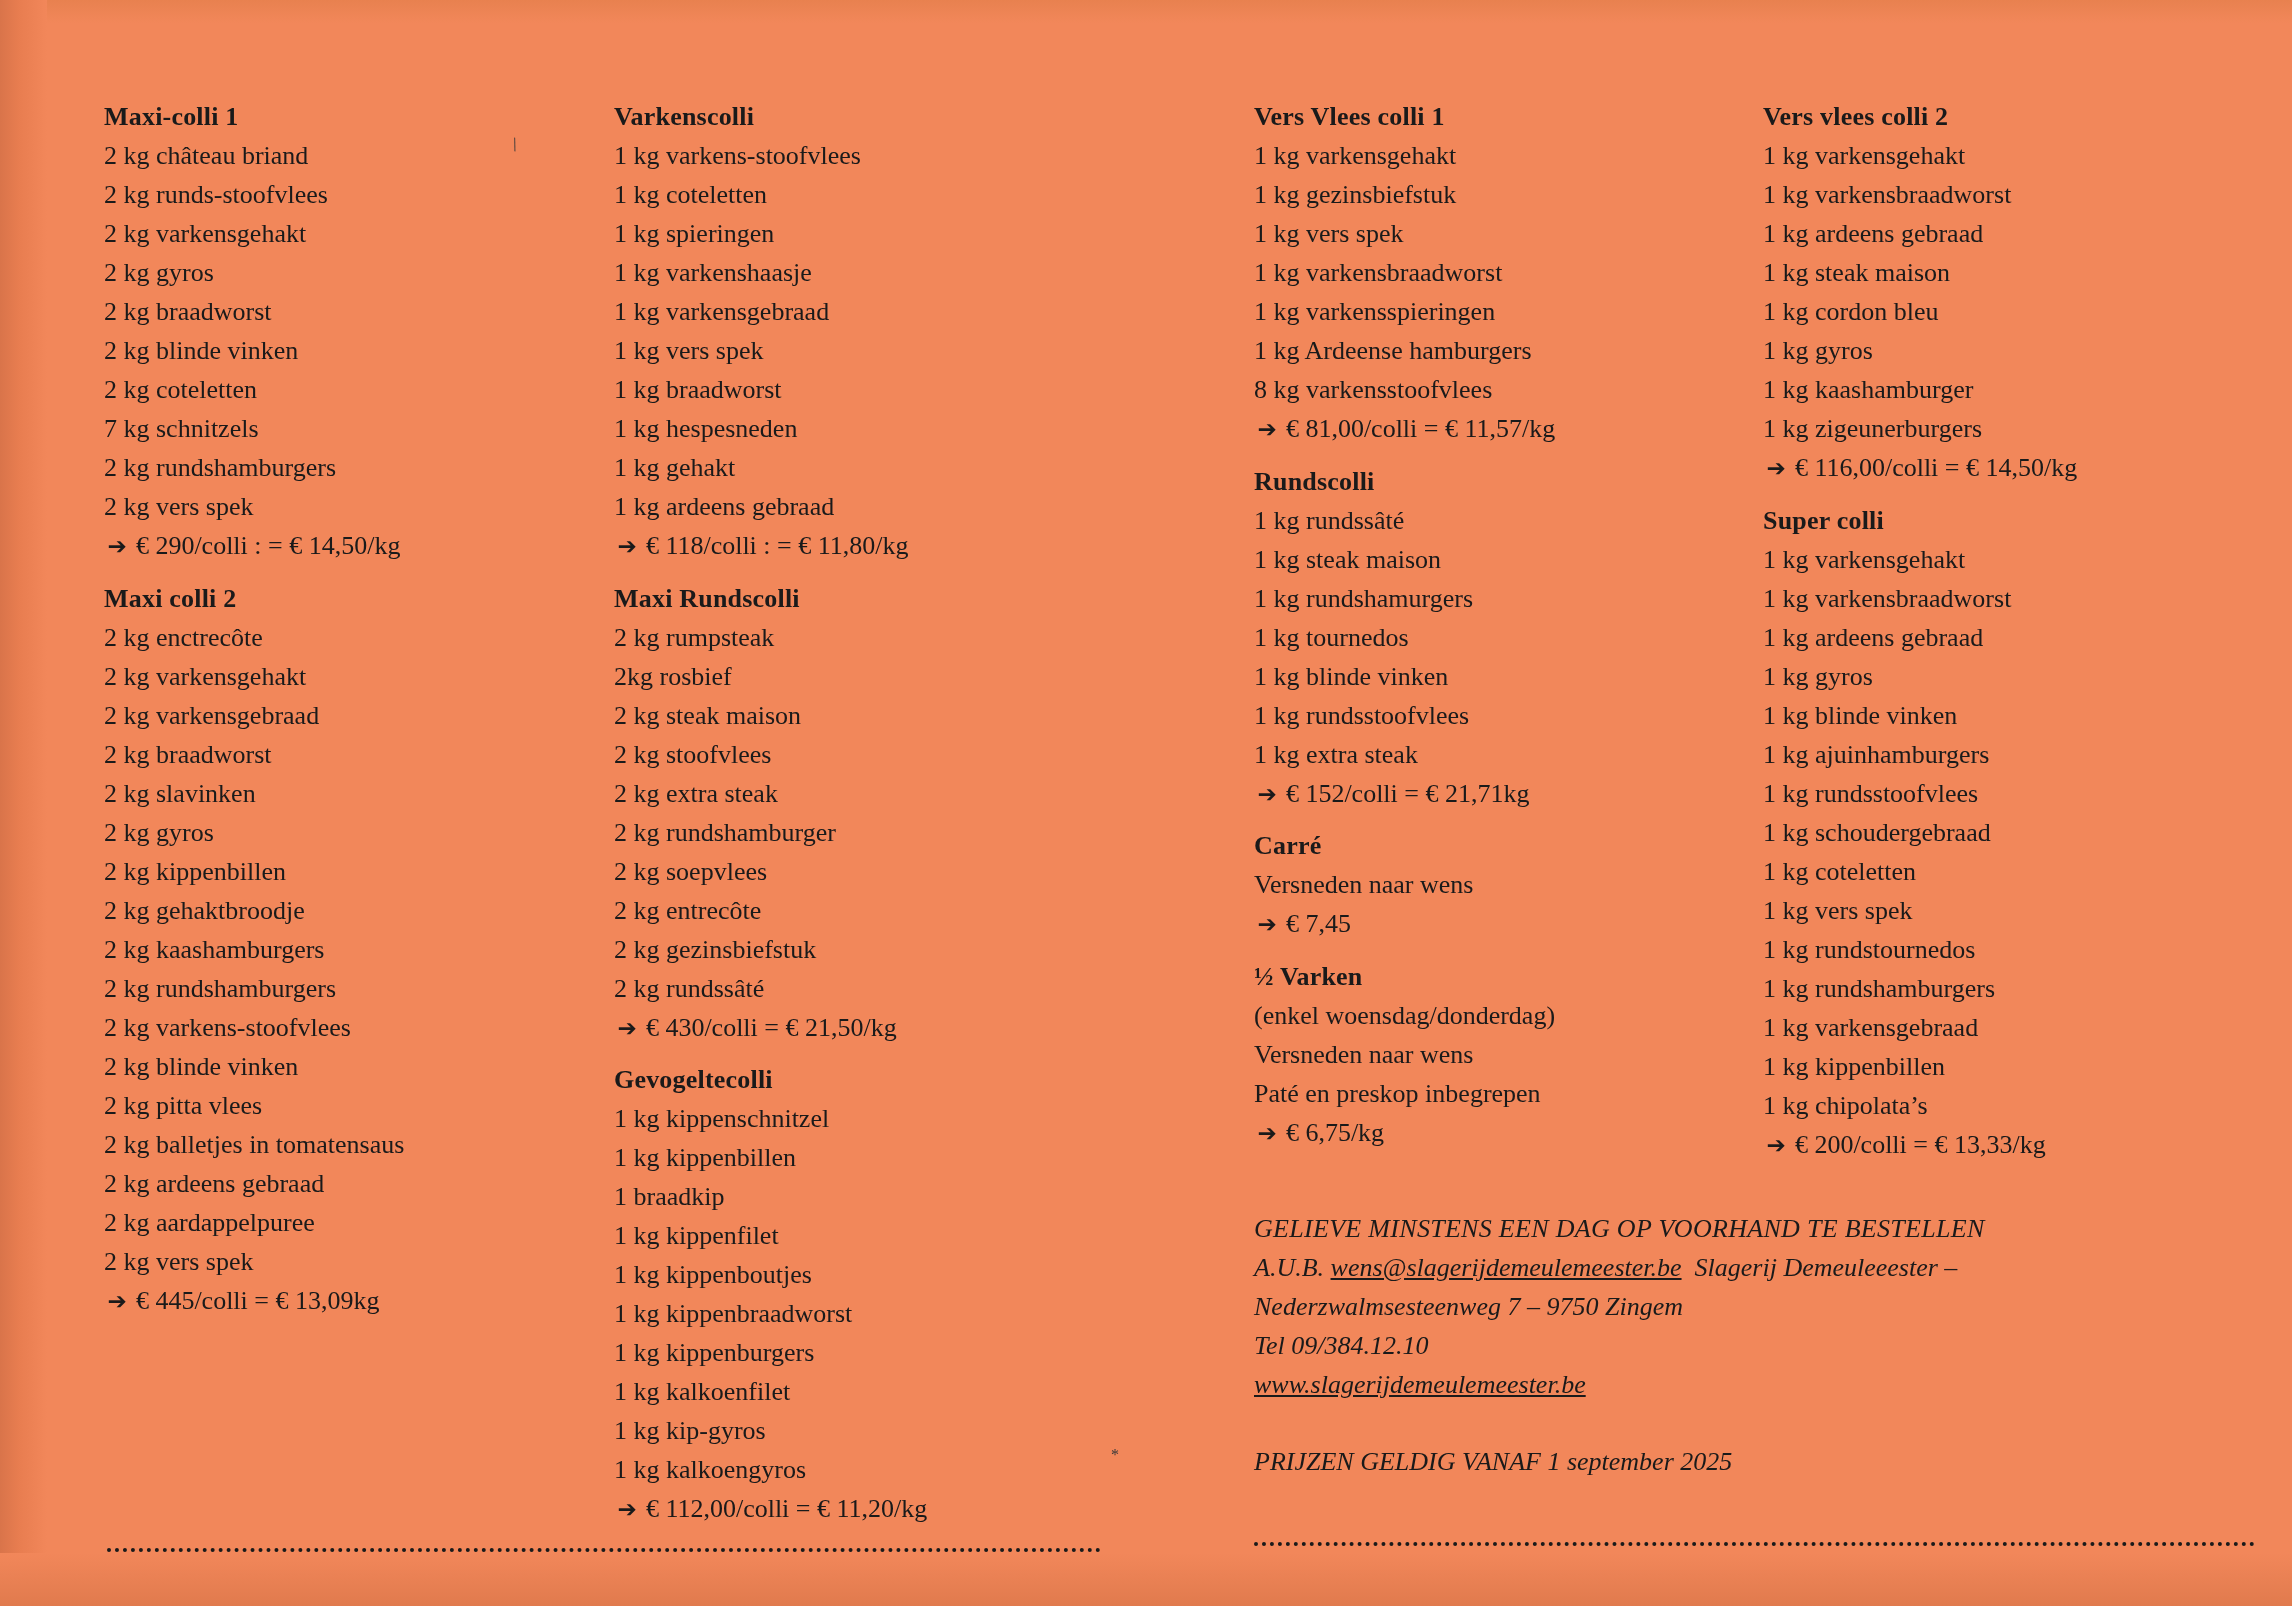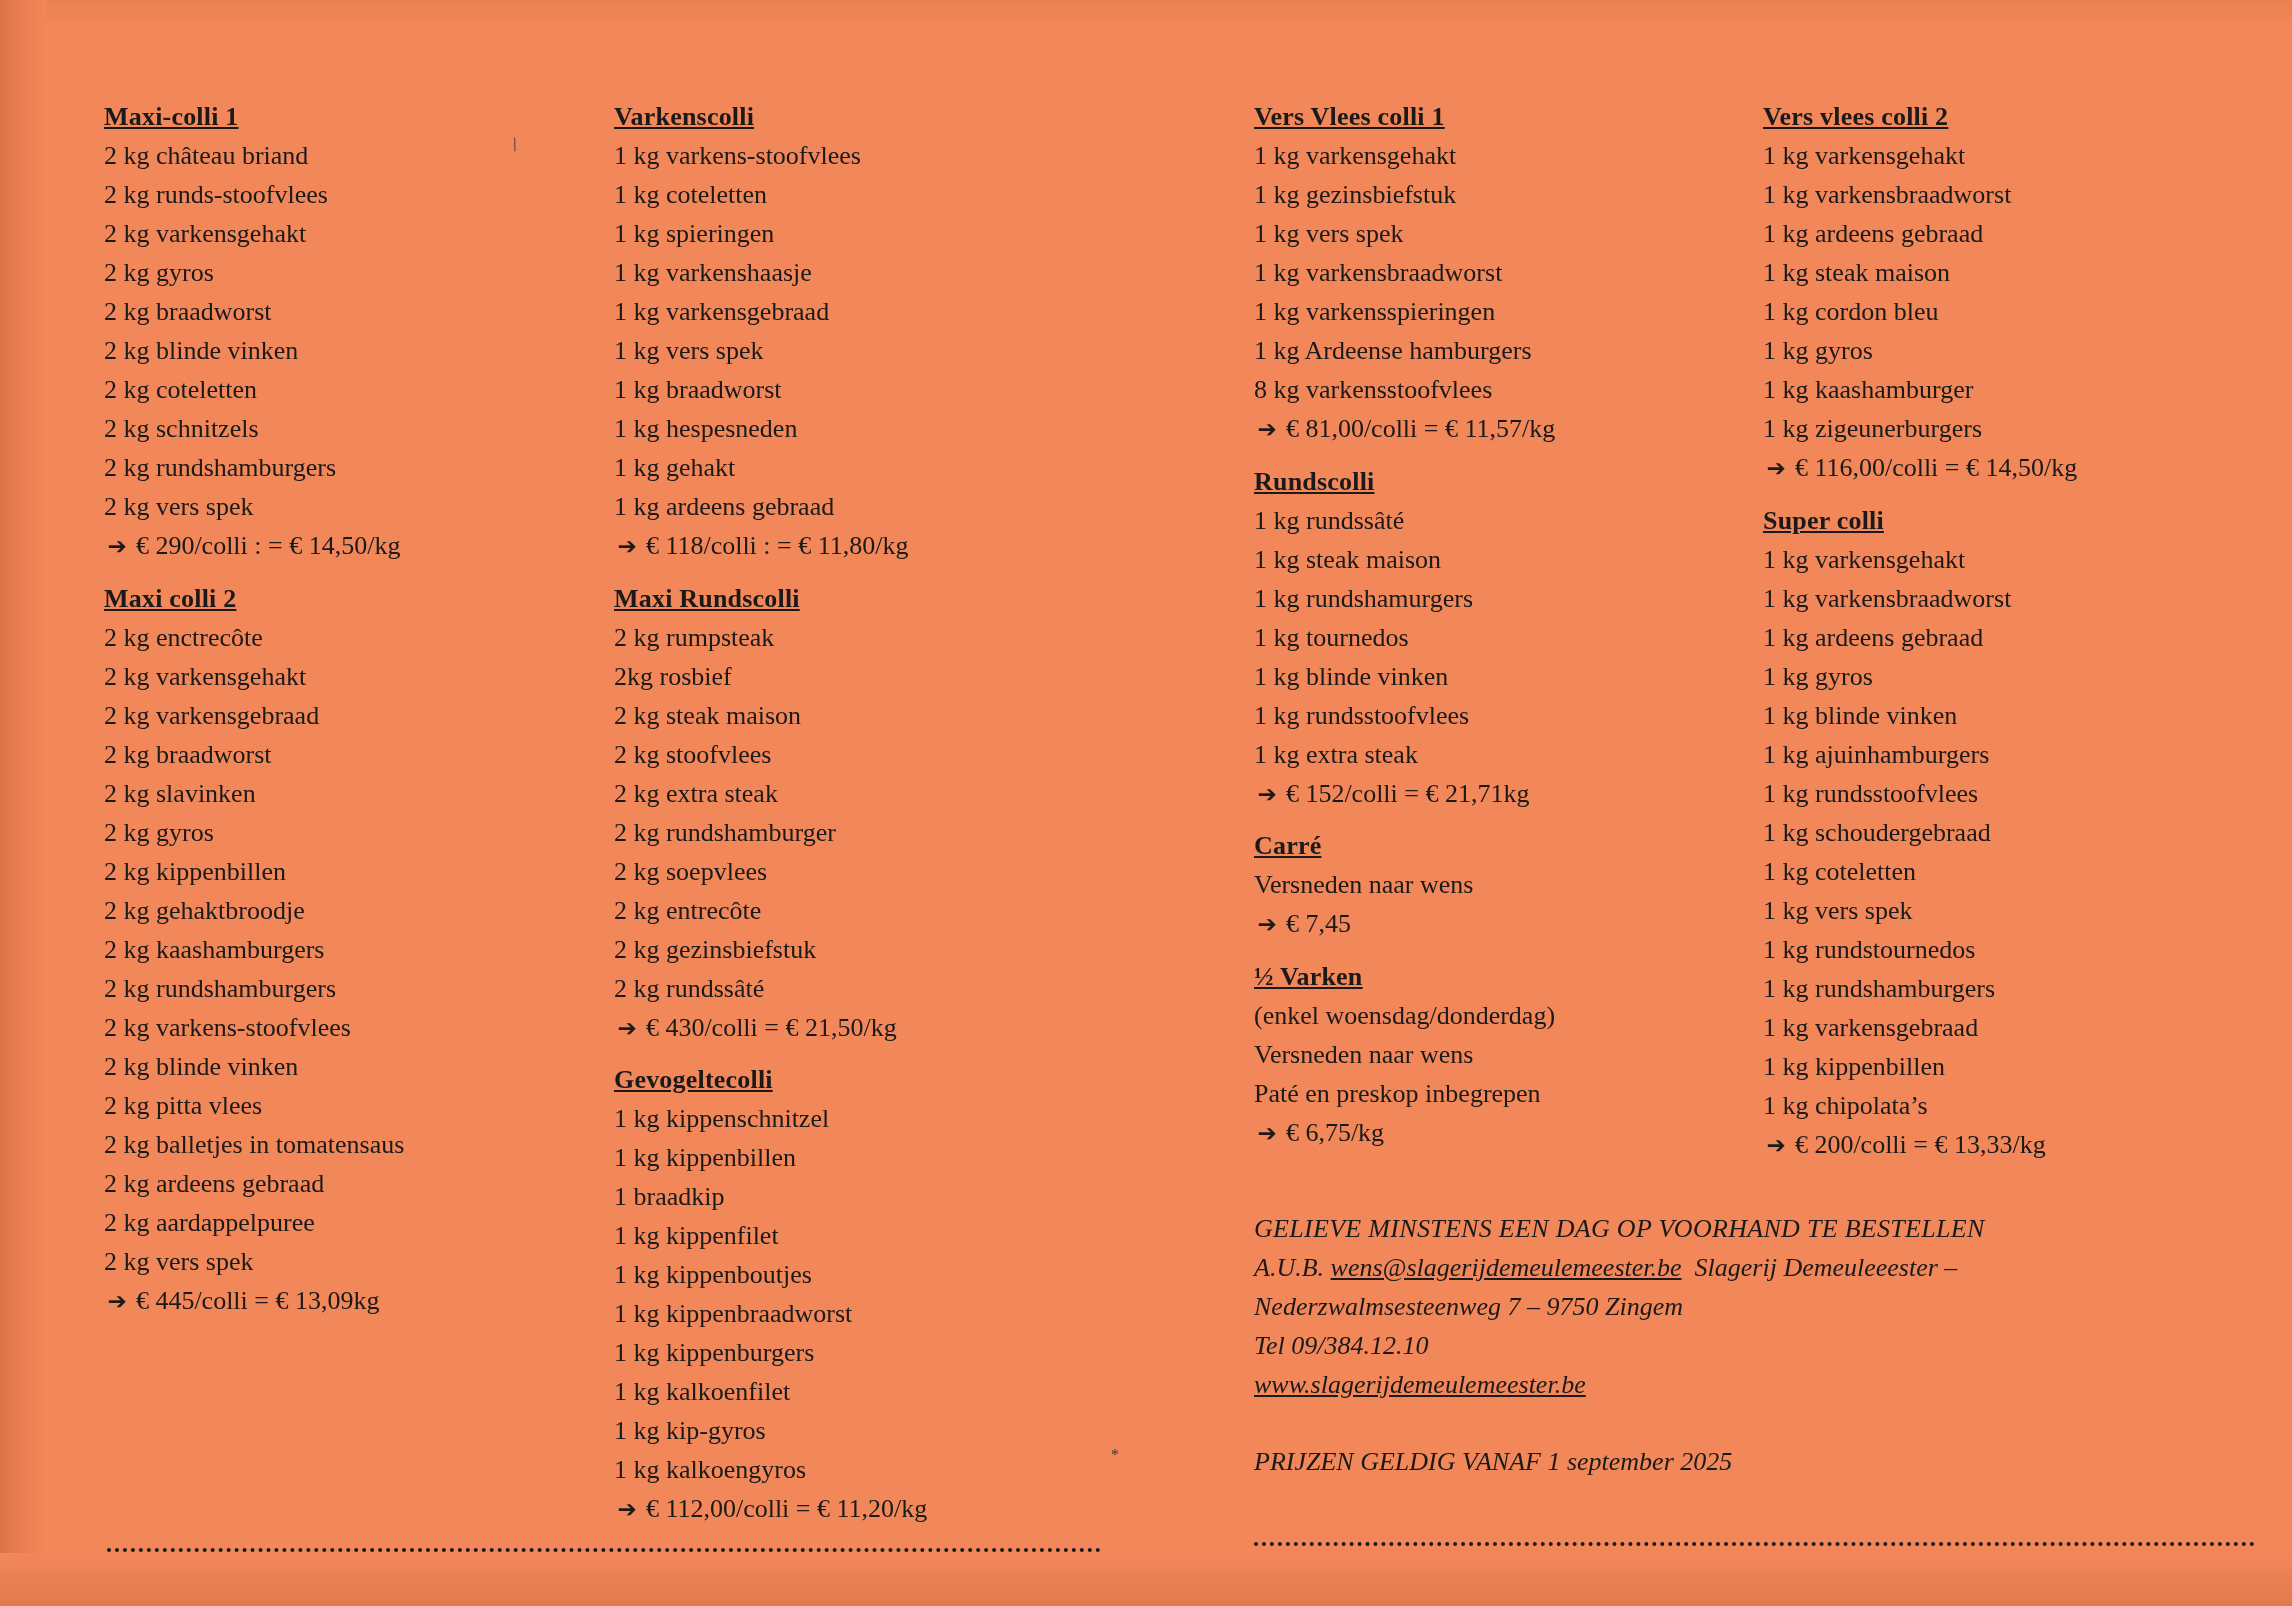--- a/index.html
+++ b/index.html
@@ -55,21 +55,20 @@
   #col2 { left: 614px;  width: 448px; }
   #col3 { left: 1254px; width: 466px; }
   #col4 { left: 1763px; width: 484px; }
 
   .block { margin-bottom: 0; }
   .block + .block { margin-top: 12.5px; }
 
   .hdr {
     font-size: 26px;
     font-weight: bold;
-    text-decoration: underline;
     line-height: 39px;
     letter-spacing: 0.2px;
     white-space: nowrap;
   }
   .item {
     font-size: 26px;
     line-height: 39px;
     white-space: nowrap;
   }
   .price {
@@ -139,21 +138,21 @@
     <div class="col" id="col1">
       <div class="block">
         <div class="hdr">Maxi-colli 1</div>
         <div class="item">2 kg château briand</div>
         <div class="item">2 kg runds-stoofvlees</div>
         <div class="item">2 kg varkensgehakt</div>
         <div class="item">2 kg gyros</div>
         <div class="item">2 kg braadworst</div>
         <div class="item">2 kg blinde vinken</div>
         <div class="item">2 kg coteletten</div>
-        <div class="item">2 kg schnitzels</div>
+        <div class="item">7 kg schnitzels</div>
         <div class="item">2 kg rundshamburgers</div>
         <div class="item">2 kg vers spek</div>
         <div class="price"><span class="arrow">➔</span><span>€ 290/colli : = € 14,50/kg</span></div>
       </div>
       <div class="block">
         <div class="hdr">Maxi colli 2</div>
         <div class="item">2 kg enctrecôte</div>
         <div class="item">2 kg varkensgehakt</div>
         <div class="item">2 kg varkensgebraad</div>
         <div class="item">2 kg braadworst</div>

